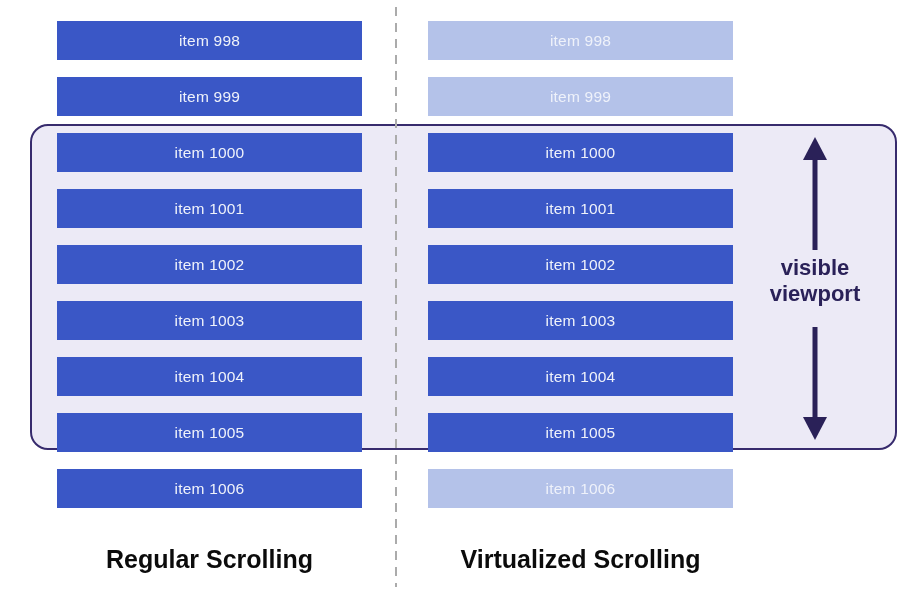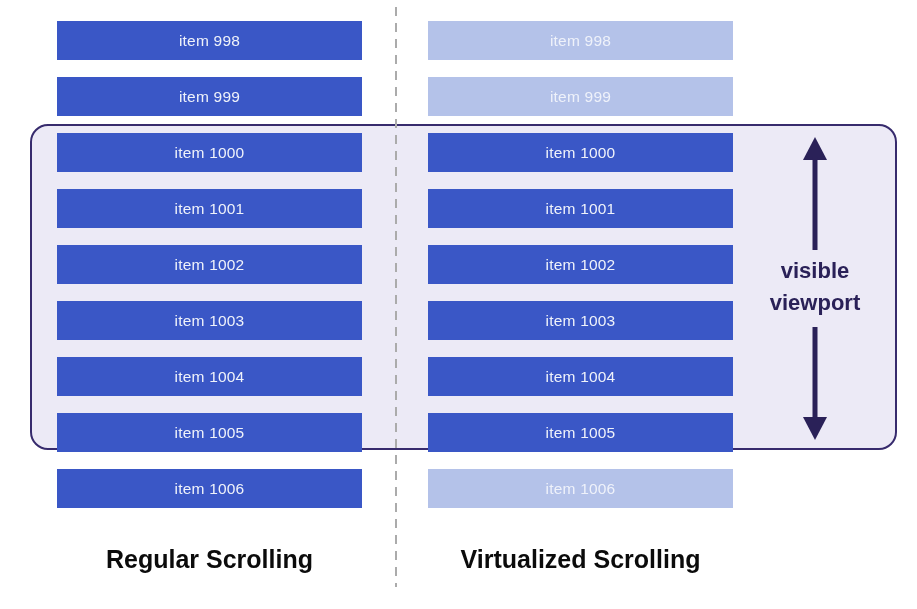--- a/index.html
+++ b/index.html
@@ -70,21 +70,21 @@
     left:793px;top:137px;
     z-index:3;
   }
   .viewport-label{
     position:absolute;
     left:740px;top:255px;
     width:150px;
     text-align:center;
     font-size:22px;
     font-weight:700;
-    line-height:32px;
+    line-height:26px;
     color:var(--arrow);
     z-index:3;
   }
   
   .title{
     position:absolute;
     top:545px;
     width:305px;
     text-align:center;
     font-size:25px;

